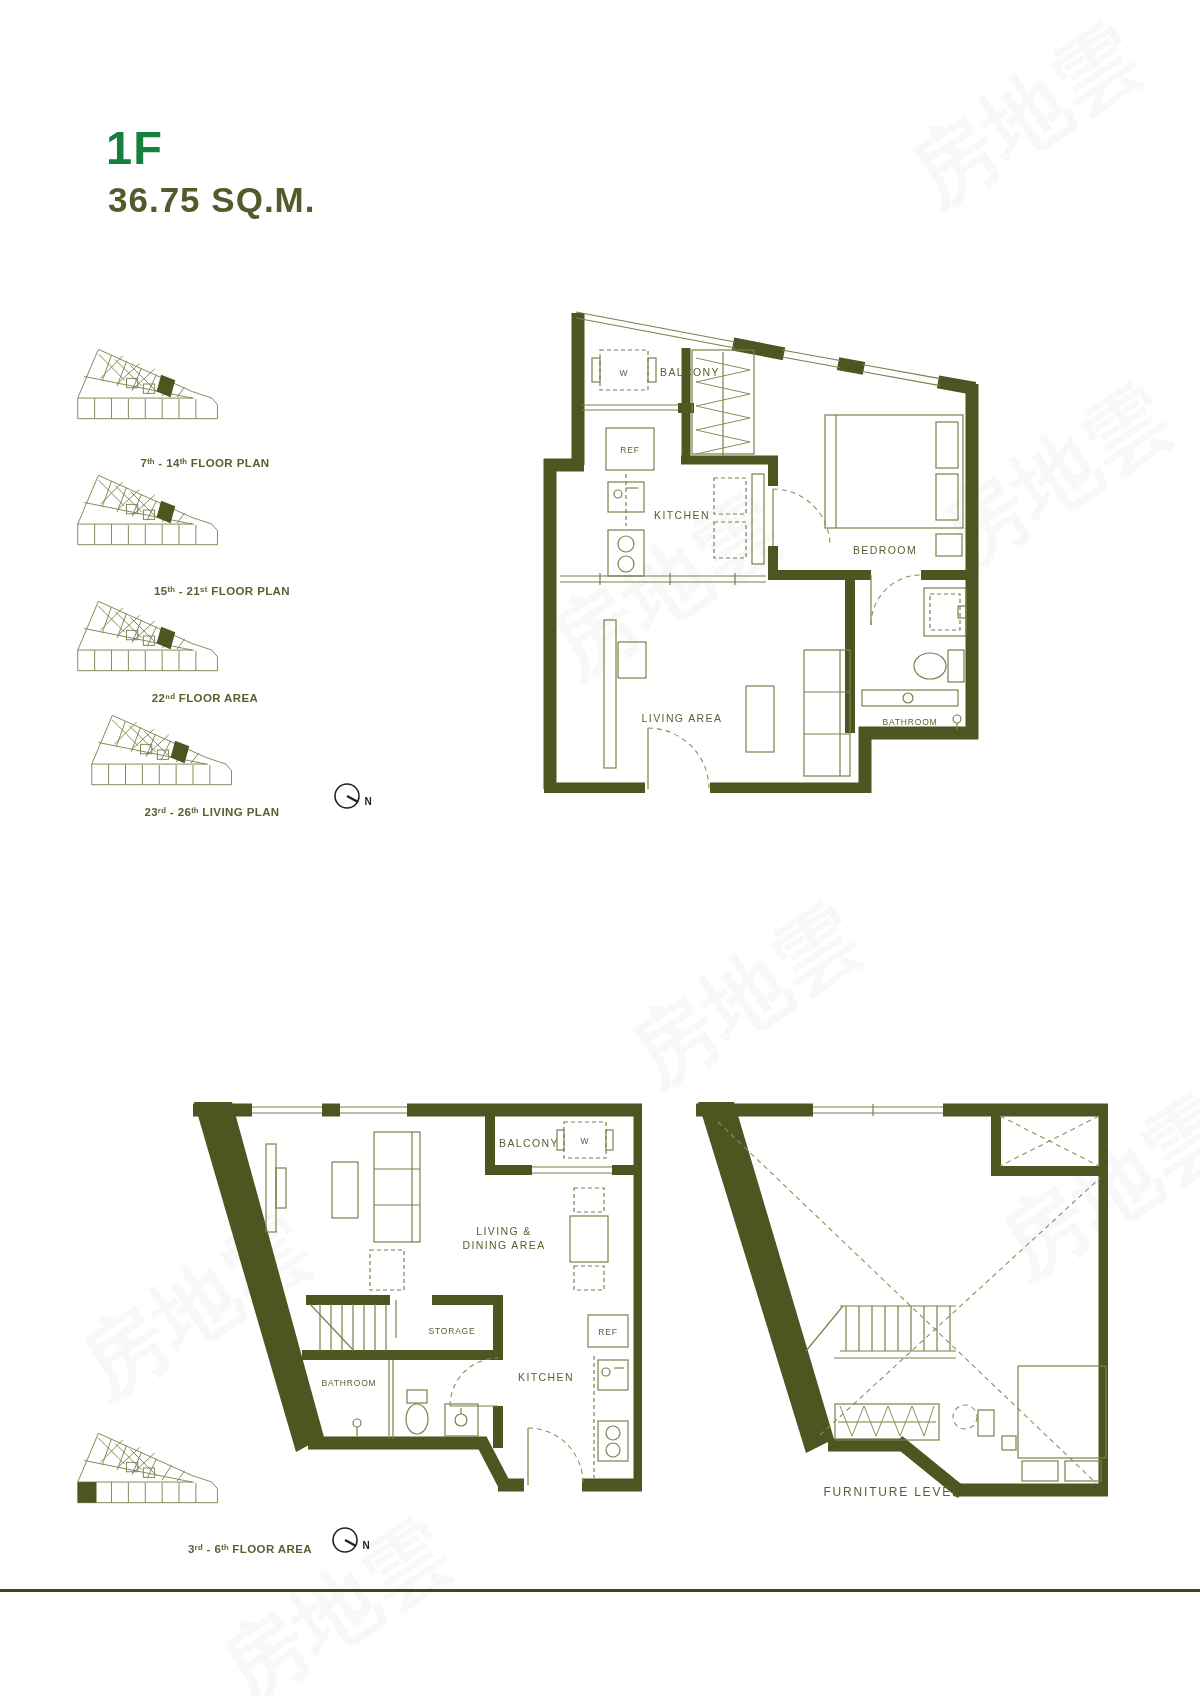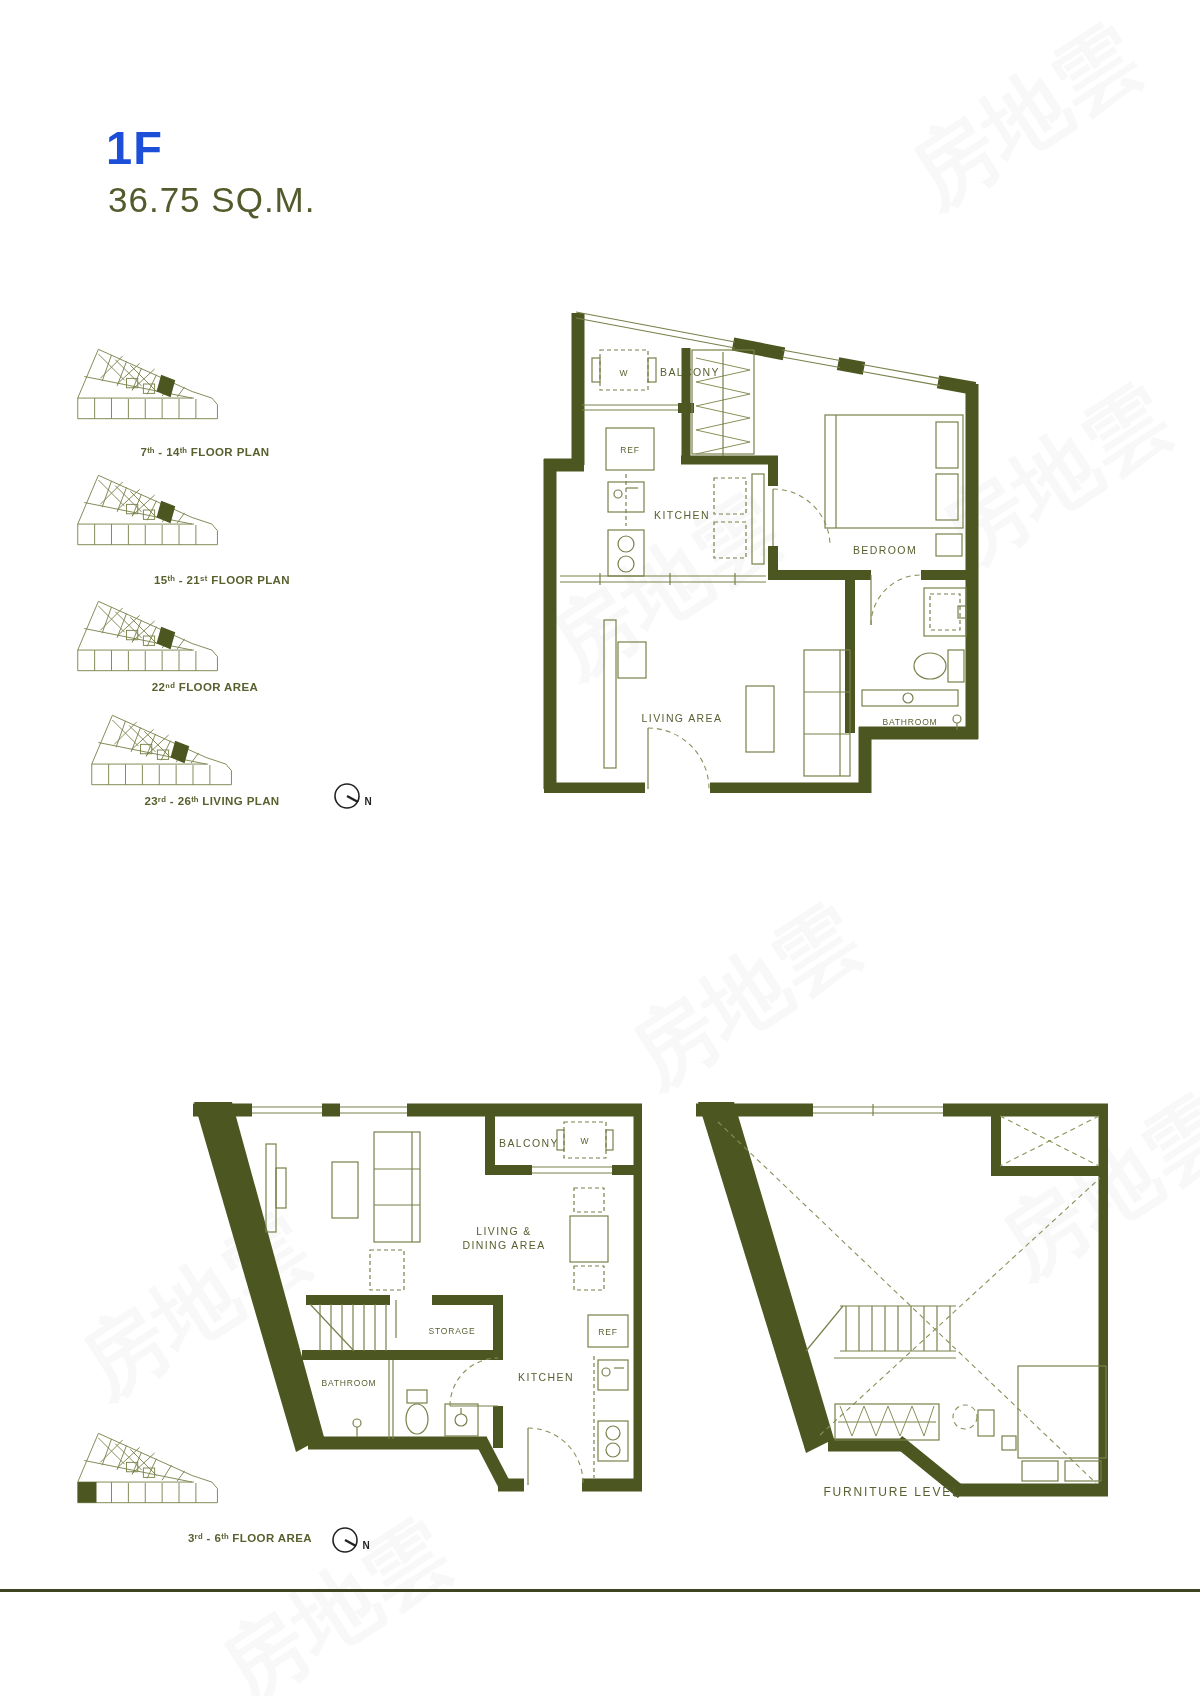--- a/index.html
+++ b/index.html
@@ -1,21 +1,21 @@
 <!DOCTYPE html>
 <html><head>
 <meta charset="utf-8">
 <style>
   html,body{margin:0;padding:0;background:#e8e8e8;}
   #canvas{position:relative;width:1200px;height:1696px;background:#ffffff;margin:0 auto;
           font-family:"Liberation Sans","DejaVu Sans",sans-serif;overflow:hidden;}
   .abs{position:absolute;}
-  .unit-title{font-size:47px;font-weight:700;letter-spacing:1px;color:#1d4ed8;}
-  .unit-area{font-size:35px;font-weight:400;letter-spacing:1px;color:#535a2b;}
-  .key-label{font-size:11.5px;font-weight:700;letter-spacing:.4px;color:#59602e;text-align:center;width:200px;}
+  .unit-title{font-size:47px;font-weight:700;letter-spacing:1px;color:#15803d;}
+  .unit-area{font-size:35px;font-weight:700;letter-spacing:1px;color:#535a2b;}
+  .key-label{font-size:11.5px;font-weight:700;letter-spacing:.4px;color:#59602e;text-align:center;width:200px;margin-top:11px;}
   .footnote{font-size:15.5px;color:#3b4120;letter-spacing:.2px;}
   .rule{background:#3f4522;height:3px;width:1200px;left:0;}
   .wm{color:rgba(110,110,110,0.05);font-weight:700;font-size:84px;transform:rotate(-33deg);white-space:nowrap;pointer-events:none;}
   svg text{fill:#576030;font-size:10.5px;letter-spacing:1.4px;text-anchor:middle;font-family:"Liberation Sans","DejaVu Sans",sans-serif;}
   svg text.sm{font-size:8.5px;letter-spacing:.8px;}
   .wall{stroke:#4c5621;fill:none;}
   .wallf{fill:#4c5621;stroke:none;}
   .thin{stroke:#78814a;stroke-width:1.2;fill:none;}
   .thin2{stroke:#8a9158;stroke-width:1;fill:none;}
   .dash{stroke:#78814a;stroke-width:1.2;fill:none;stroke-dasharray:4 3;}

